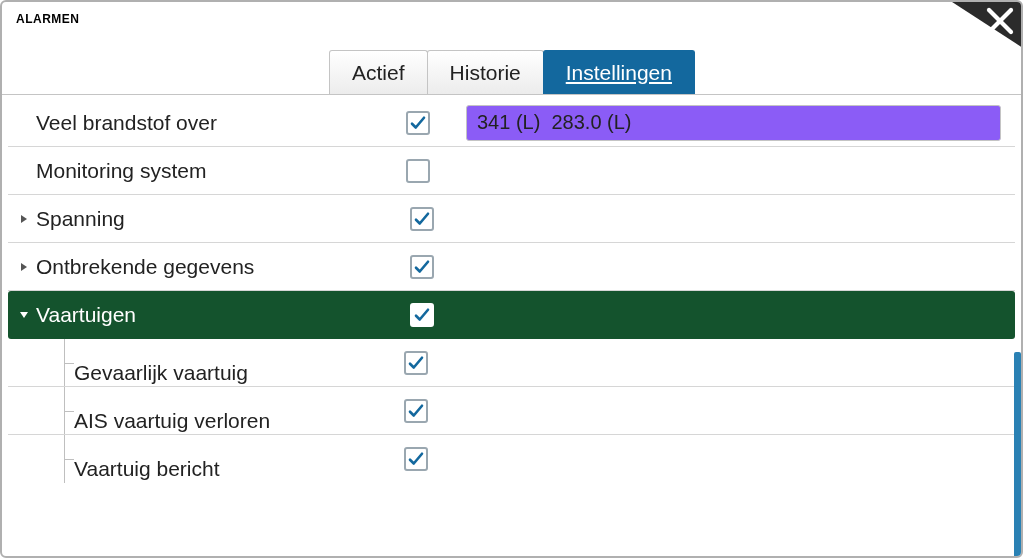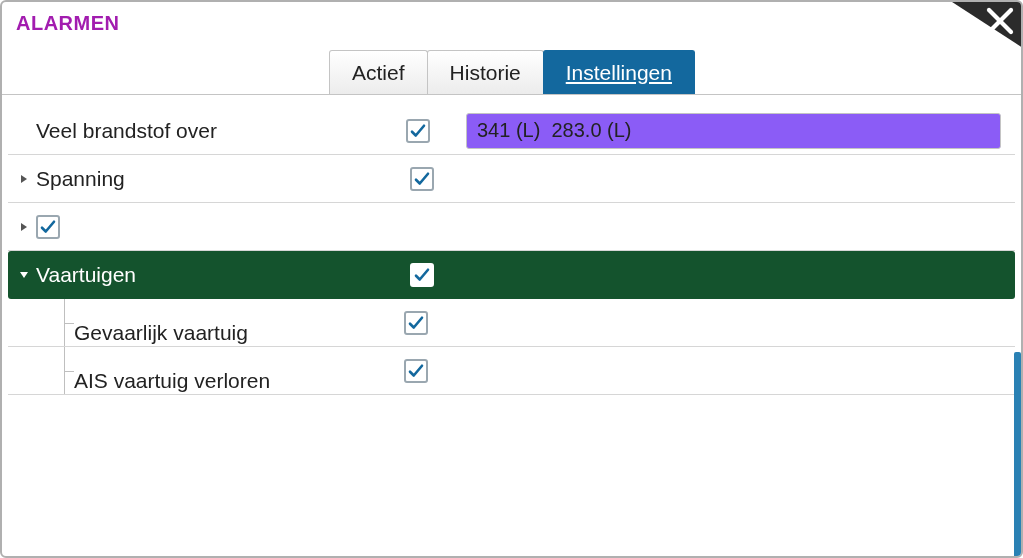--- a/index.html
+++ b/index.html
@@ -16,23 +16,23 @@
   
   .header {
     position: relative;
     height: 42px;
   }
   .title {
     position: absolute;
     left: 14px;
     top: 10px;
     font-weight: 700;
-    font-size: 20px;
+    font-size: 12px;
     letter-spacing: 0.5px;
-    color: #a21caf;
+    color: #000000;
   }
   .close-corner {
     position: absolute;
     right: -2px;
     top: -2px;
     width: 92px;
     height: 48px;
     cursor: pointer;
   }
   .close-corner svg { width: 100%; height: 100%; display: block; }
@@ -62,21 +62,21 @@
     color: #fff;
     border-color: #13689e;
     text-decoration: underline;
   }
   
   .content {
     border-top: 1px solid #c4c4c4;
     height: calc(100% - 92px);
     overflow: hidden;
     position: relative;
-    padding: 12px 6px 0 6px;
+    padding: 4px 6px 0 6px;
   }
   .row {
     display: flex;
     align-items: center;
     height: 48px;
     border-bottom: 1px solid #d6d6d6;
     font-size: 21px;
     color: #222;
     position: relative;
   }
@@ -219,20 +219,31 @@
           <svg viewBox="0 0 24 24">
               <polyline points="4,13 9,18 20,5" fill="none" stroke="#13689e" stroke-width="3.5" stroke-linecap="round" stroke-linejoin="round"></polyline>
             </svg>
         </span>
       </span>
       <span class="value-cell">
         <input class="value-input" value="341 (L)  283.0 (L)" style="">
       </span>
     </div>
 
+    <div class="row">
+      <span class="indent-spacer"></span>
+      <span class="no-expander"></span>
+      <span class="label">Monitoring system</span>
+      <span class="checkbox-cell">
+        <span class="cbx">
+          
+        </span>
+      </span>
+      <span class="value-cell"></span>
+    </div>
 
     <div class="row">
       <span class="indent-spacer"></span>
       <span class="expander">
         <svg width="10" height="10" viewBox="0 0 10 10">
             <polygon points="2,1 8,5 2,9" fill="#555"></polygon>
           </svg>
       </span>
       <span class="label" style="width:374px">Spanning</span>
       <span class="checkbox-cell">
@@ -245,20 +256,21 @@
       <span class="value-cell"></span>
     </div>
 
     <div class="row">
       <span class="indent-spacer"></span>
       <span class="expander">
         <svg width="10" height="10" viewBox="0 0 10 10">
             <polygon points="2,1 8,5 2,9" fill="#555"></polygon>
           </svg>
       </span>
+      <span class="label" style="width:374px">Ontbrekende gegevens</span>
       <span class="checkbox-cell">
         <span class="cbx checked">
           <svg viewBox="0 0 24 24">
               <polyline points="4,13 9,18 20,5" fill="none" stroke="#13689e" stroke-width="3.5" stroke-linecap="round" stroke-linejoin="round"></polyline>
             </svg>
         </span>
       </span>
       <span class="value-cell"></span>
     </div>
 
@@ -303,18 +315,32 @@
       <span class="label">AIS vaartuig verloren</span>
       <span class="checkbox-cell">
         <span class="cbx checked">
           <svg viewBox="0 0 24 24">
               <polyline points="4,13 9,18 20,5" fill="none" stroke="#13689e" stroke-width="3.5" stroke-linecap="round" stroke-linejoin="round"></polyline>
             </svg>
         </span>
       </span>
     </div>
 
+    <div class="row child-row" style="border-bottom:none">
+      <span class="indent-spacer"></span>
+      <span class="child-indent"></span>
+      <span class="branch"></span>
+      <span class="label">Vaartuig bericht</span>
+      <span class="checkbox-cell">
+        <span class="cbx checked">
+          <svg viewBox="0 0 24 24">
+              <polyline points="4,13 9,18 20,5" fill="none" stroke="#13689e" stroke-width="3.5" stroke-linecap="round" stroke-linejoin="round"></polyline>
+            </svg>
+        </span>
+      </span>
+      <span class="value-cell"></span>
+    </div>
 
     <div class="scroll-indicator">
       <div class="scroll-thumb"></div>
     </div>
   </div>
 </div>
 
 </body></html>

